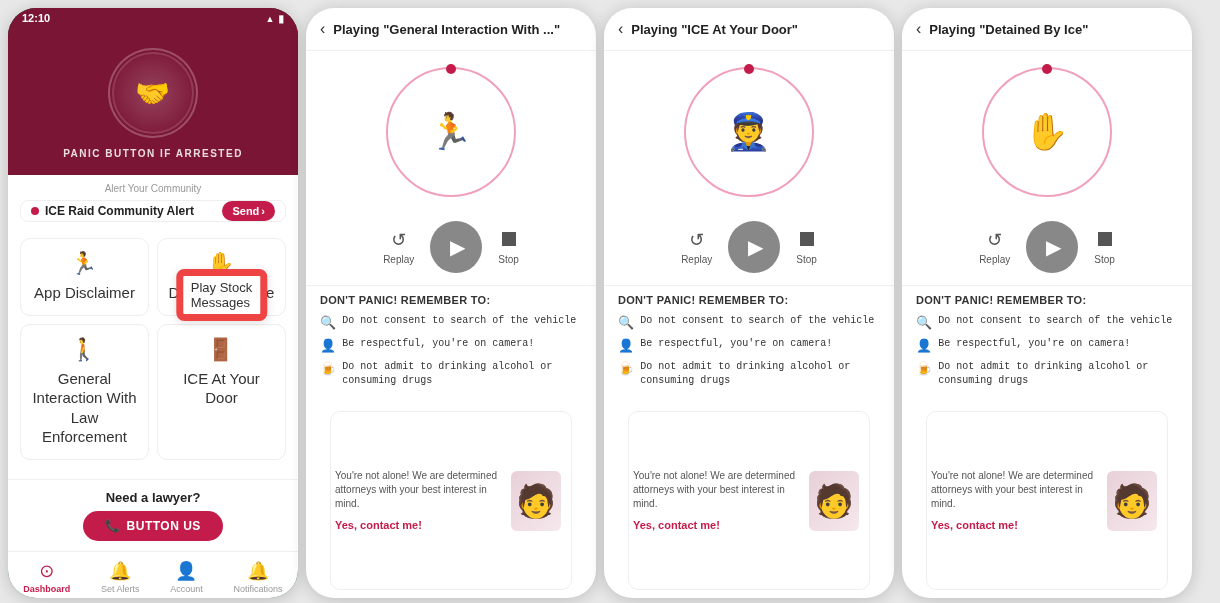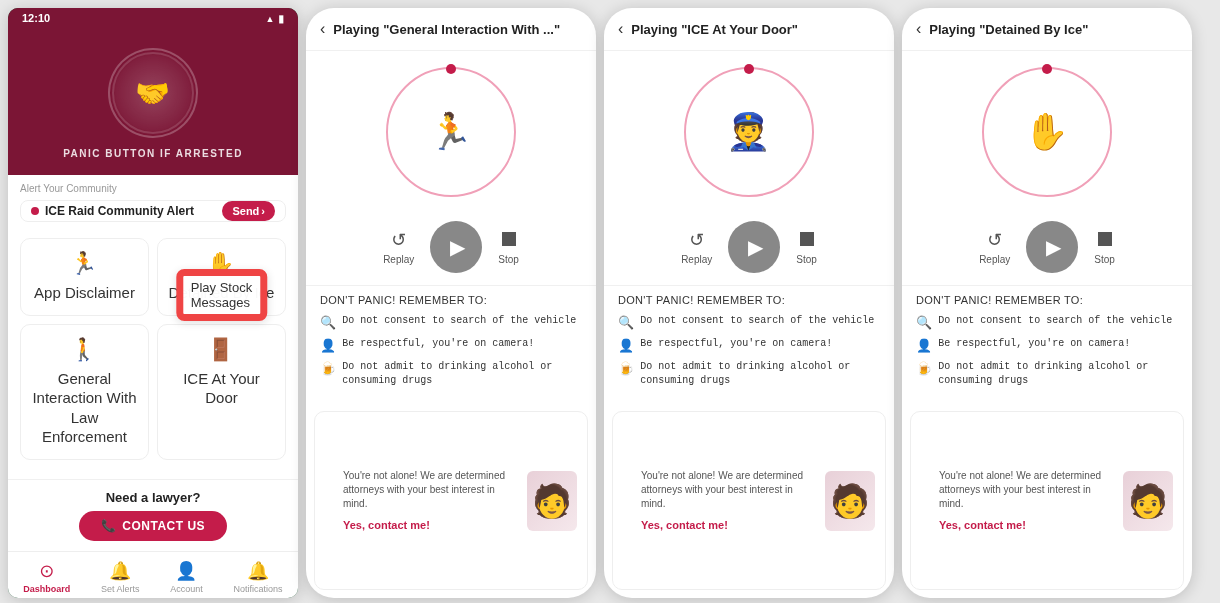--- a/index.html
+++ b/index.html
@@ -11,21 +11,21 @@
       padding: 8px;
       font-family: -apple-system, BlinkMacSystemFont, 'Segoe UI', sans-serif;
       width: 1220px;
       min-height: 603px;
       align-items: flex-start;
     }
 
     
     .phone {
       background: #14532d;
-      border-radius: 10px;
+      border-radius: 28px;
       overflow: hidden;
       box-shadow: 0 2px 16px rgba(0,0,0,0.18);
       flex-shrink: 0;
     }
     .phone-main {
       width: 290px;
       height: 590px;
       display: flex;
       flex-direction: column;
     }
@@ -80,21 +80,21 @@
       text-transform: uppercase;
       font-weight: 600;
     }
 
     
     .alert-section {
       padding: 8px 12px;
       background: #fff;
     }
     .alert-title {
-      text-align: left;
+      text-align: center;
       font-size: 10px;
       color: #999;
       margin-bottom: 6px;
     }
     .alert-row {
       display: flex;
       align-items: center;
       justify-content: space-between;
       border: 1px solid #eee;
       border-radius: 8px;
@@ -292,40 +292,40 @@
       display: inline-block;
     }
 
     
     .reminders {
       padding: 8px 14px;
       border-top: 1px solid #f0f0f0;
     }
     .reminder-title {
       font-size: 11px;
-      font-weight: 400;
+      font-weight: 700;
       color: #333;
       letter-spacing: 0.3px;
       margin-bottom: 8px;
     }
     .reminder-item {
       display: flex;
       align-items: flex-start;
       gap: 6px;
       margin-bottom: 7px;
     }
     .reminder-icon { font-size: 13px; color: #c41c4a; flex-shrink: 0; margin-top: 1px; }
     .reminder-text { font-size: 10px; color: #333; line-height: 1.4; font-family: Liberation Mono, monospace; }
 
     
     .lawyer-card {
-      margin: 8px 8px;
+      margin: 8px 24px;
       border: 1px solid #eee;
       border-radius: 10px;
-      padding: 10px 10px 10px 28px;
+      padding: 10px 10px 10px 4px;
       display: flex;
       align-items: center;
       gap: 8px;
       flex: 1;
     }
     .lawyer-text { flex: 1; }
     .lawyer-desc { font-size: 10px; color: #555; line-height: 1.4; margin-bottom: 4px; }
     .lawyer-contact {
       font-size: 11px;
       color: #c41c4a;
@@ -398,21 +398,21 @@
         <span class="grid-icon">🚪</span>
         <span class="grid-label">ICE At Your Door</span>
       </div>
     </div>
   </div>
 
   <div class="lawyer-section">
     <div class="lawyer-title">Need a lawyer?</div>
     <button class="contact-btn">
       <span>📞</span>
-      <span>CONTACT US</span>
+      <span>BUTTON US</span>
     </button>
   </div>
 
   <div class="bottom-nav">
     <div class="nav-item">
       <span class="nav-icon active">⊙</span>
       <span class="nav-label active">Dashboard</span>
     </div>
     <div class="nav-item">
       <span class="nav-icon">🔔</span>

